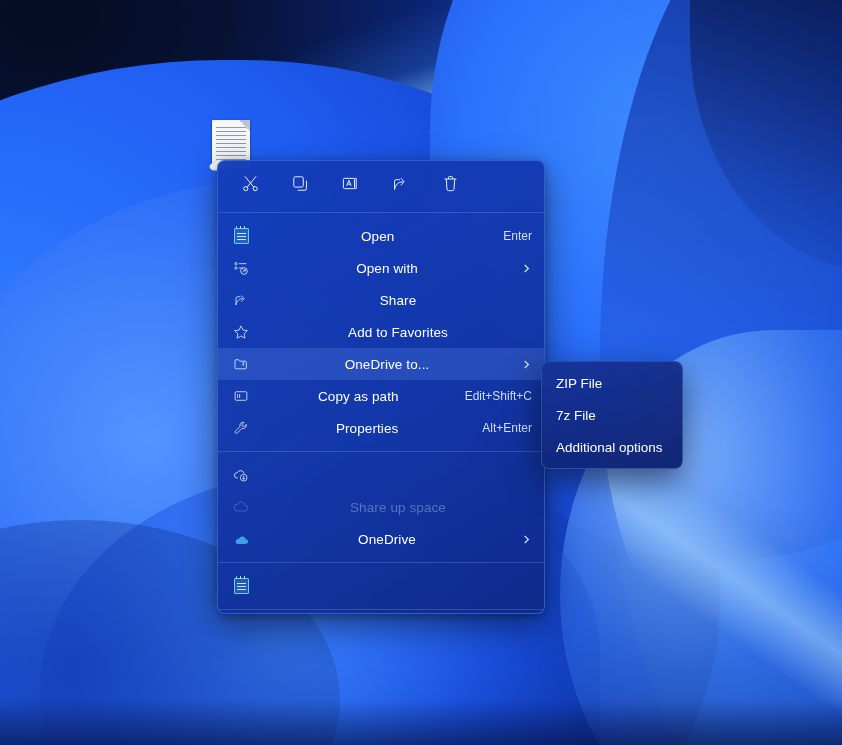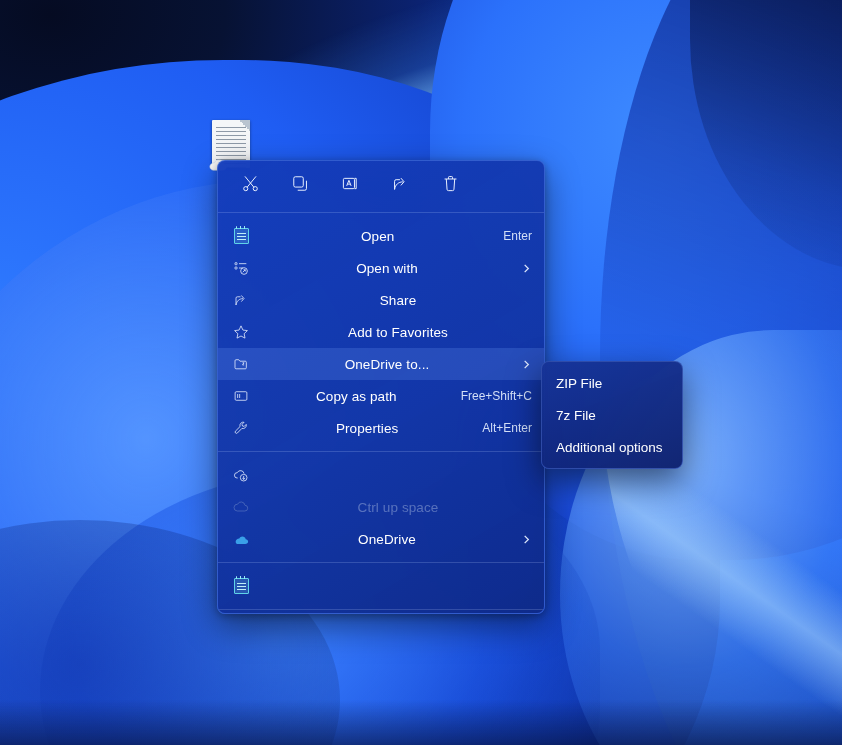--- a/index.html
+++ b/index.html
@@ -362,21 +362,21 @@
       </div>
 
       <div class="cm-item">
         <span class="cm-ico">
           <svg viewBox="0 0 24 24">
               <rect x="3.2" y="5.6" width="17.6" height="12.8" rx="1.6"></rect>
               <path d="M7 9v6M10 9v6M13.2 14.6h.1M16.4 14.6h.1"></path>
             </svg>
         </span>
         <span class="cm-label">Copy as path</span>
-        <span class="cm-accel">Free+Shift+C</span>
+        <span class="cm-accel">Edit+Shift+C</span>
       </div>
 
       <div class="cm-item">
         <span class="cm-ico">
           <svg viewBox="0 0 24 24">
               <path d="M16.6 3.4a5 5 0 0 0-6 6.4L3.6 16.8a2 2 0 0 0 2.8 2.8l7-7a5 5 0 0 0 6.4-6l-3 3-2.6-.6-.6-2.6z"></path>
             </svg>
         </span>
         <span class="cm-label">Properties</span>
         <span class="cm-accel">Alt+Enter</span>
@@ -396,21 +396,21 @@
             </svg>
         </span>
       </div>
 
       <div class="cm-item disabled">
         <span class="cm-ico ico-cloud-dis">
           <svg viewBox="0 0 24 24">
               <path d="M6.4 18h11.2a4.3 4.3 0 0 0 .3-8.6 5.8 5.8 0 0 0-11-1.6A4.4 4.4 0 0 0 6.4 18z"></path>
             </svg>
         </span>
-        <span class="cm-label">Ctrl up space</span>
+        <span class="cm-label">Share up space</span>
       </div>
 
       <div class="cm-item">
         <span class="cm-ico ico-od">
           <svg viewBox="0 0 24 18">
               <path d="M7.3 16.6h11c2.6 0 4.4-1.6 4.4-3.7 0-1.9-1.5-3.4-3.6-3.5-.5-2.4-2.6-4-5-4-2 0-3.9 1.2-4.7 3C6.5 8.6 4 10.5 4 13c0 2.2 1.5 3.6 3.3 3.6z"></path>
             </svg>
         </span>
         <span class="cm-label">OneDrive</span>
         <span class="cm-chev">

